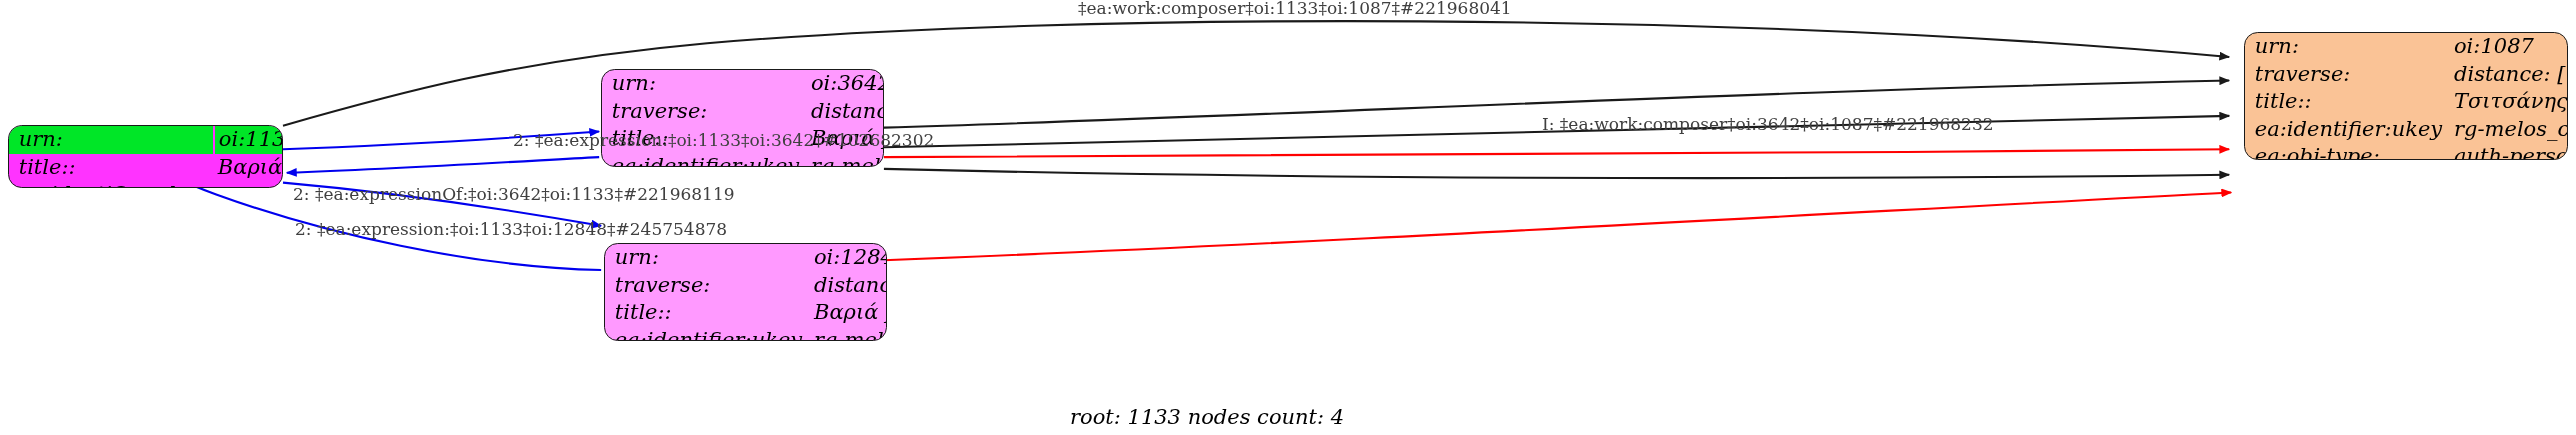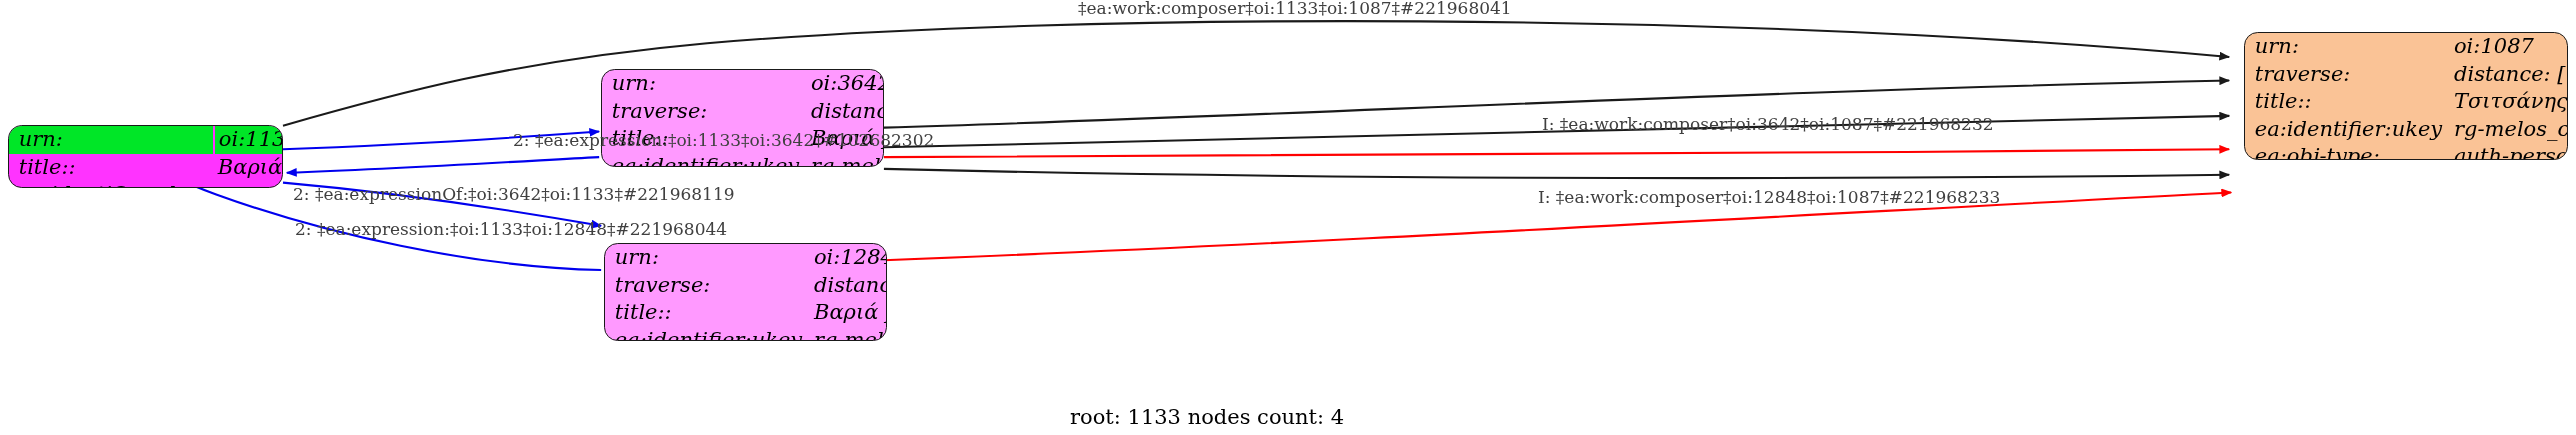--- a/index.html
+++ b/index.html
@@ -202,25 +202,24 @@
       </div>
     </div>
   </div>
 
   <div class="elabel" style="left:1078px; top:0px;">‡ea:work:composer‡oi:1133‡oi:1087‡#221968041</div>
 
   <div class="elabel" style="left:513px; top:132px;">2: ‡ea:expression:‡oi:1133‡oi:3642‡#102682302</div>
 
   <div class="elabel" style="left:293px; top:186px;">2: ‡ea:expressionOf:‡oi:3642‡oi:1133‡#221968119</div>
 
-  <div class="elabel" style="left:295px; top:221px;">2: ‡ea:expression:‡oi:1133‡oi:12848‡#221968044</div>
+  <div class="elabel" style="left:295px; top:221px;">2: ‡ea:expression:‡oi:1133‡oi:12848‡#245754878</div>
 
 
 
   <div class="elabel" style="left:1542px; top:116px;">I: ‡ea:work:composer‡oi:3642‡oi:1087‡#221968232</div>
 
 
-  <div class="elabel" style="left:1538px; top:189px;">I: ‡ea:work:composer‡oi:12848‡oi:1087‡#221968233</div>
-
-  <div class="caption" style="left:1070px; top:405px;">root: 1133 nodes count: 4</div>
+
+  <div class="caption" style="left:1070px; top:405px;font-style:italic;">root: 1133 nodes count: 4</div>
 
 </div>
 
 
 </body></html>

